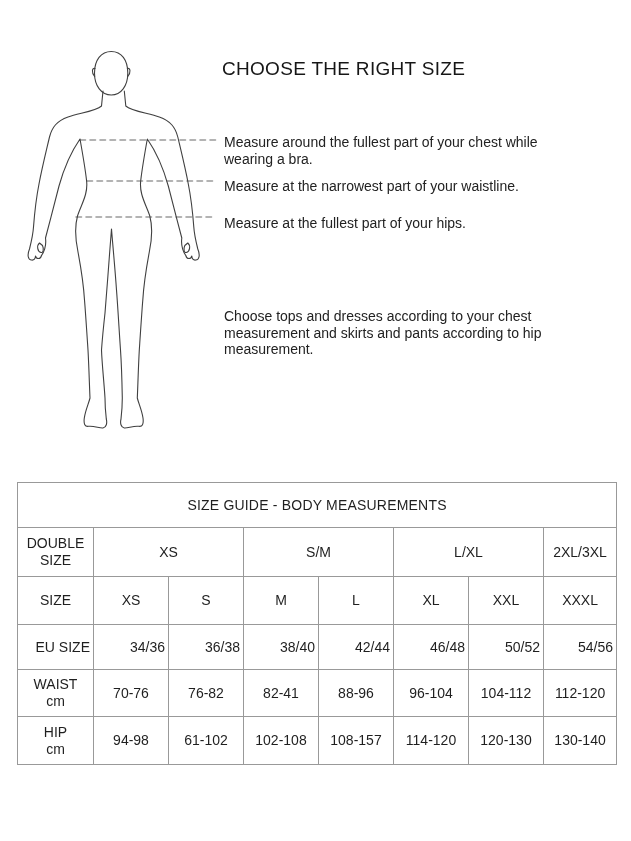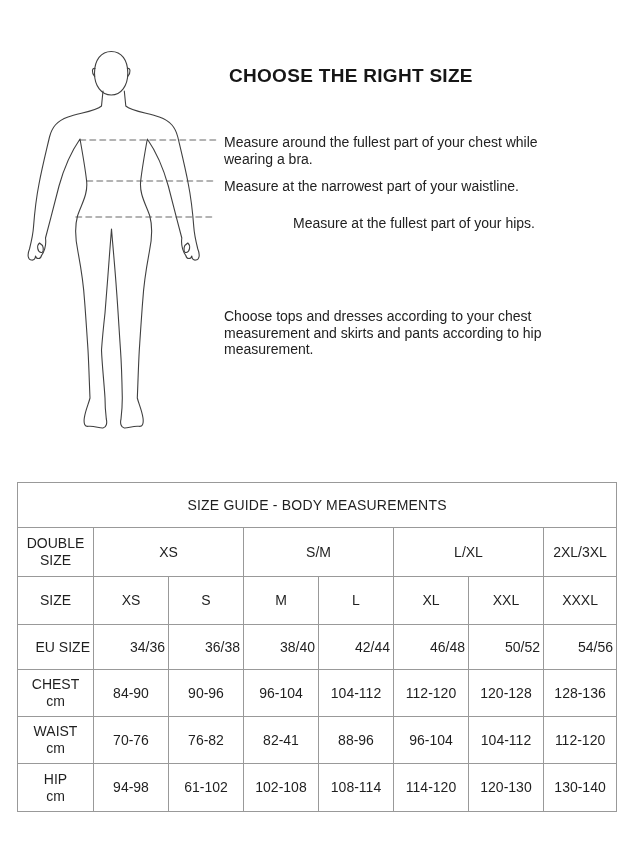--- a/index.html
+++ b/index.html
@@ -6,31 +6,31 @@
   .page{
     position:relative;
     width:631px;height:841px;
     background:#fff;
     font-family:"Liberation Sans",sans-serif;
     color:#1f1f1f;
     overflow:hidden;
   }
   .figure-svg{position:absolute;left:0;top:0;width:631px;height:470px;}
   .page-title{
-    position:absolute;left:222px;top:58px;margin:7px;
-    font-size:19px;font-weight:bold;letter-spacing:.3px;color:#161616;
+    position:absolute;left:222px;top:58px;margin:0;
+    font-size:19px;font-weight:normal;letter-spacing:.3px;color:#161616;
     white-space:nowrap;
   }
   .instr{
     position:absolute;left:224px;margin:0;
     font-size:14px;line-height:16.5px;color:#222;
   }
   .instr-chest{top:134px;width:360px;}
   .instr-waist{top:178px;width:380px;}
-  .instr-hips{top:215px;width:380px;text-align:center;}
+  .instr-hips{top:215px;width:380px;}
   .note{top:308px;width:368px;}
   table.size-table{
     position:absolute;left:17px;top:482px;
     width:599px;border-collapse:collapse;table-layout:fixed;
     font-size:14px;color:#1f1f1f;padding-left:28px;
   }
   table.size-table td{
     border:1px solid #999;
     text-align:center;vertical-align:middle;
     padding:2px 3px;line-height:1.18;
@@ -161,33 +161,20 @@
       <tr class="r-eu">
         <td>EU SIZE</td>
         <td>34/36</td>
         <td>36/38</td>
         <td>38/40</td>
         <td>42/44</td>
         <td>46/48</td>
         <td>50/52</td>
         <td>54/56</td>
       </tr>
-      <tr class="r-chest">
-        <td>
-          <span>CHEST</span>
-          <span class="unit">cm</span>
-        </td>
-        <td>84-90</td>
-        <td>90-96</td>
-        <td>96-104</td>
-        <td>104-112</td>
-        <td>112-120</td>
-        <td>120-128</td>
-        <td>128-136</td>
-      </tr>
       <tr class="r-waist">
         <td>
           <span>WAIST</span>
           <span class="unit">cm</span>
         </td>
         <td>70-76</td>
         <td>76-82</td>
         <td>82-41</td>
         <td>88-96</td>
         <td>96-104</td>
@@ -195,21 +182,21 @@
         <td>112-120</td>
       </tr>
       <tr class="r-hip">
         <td>
           <span>HIP</span>
           <span class="unit">cm</span>
         </td>
         <td>94-98</td>
         <td>61-102</td>
         <td>102-108</td>
-        <td>108-114</td>
+        <td>108-157</td>
         <td>114-120</td>
         <td>120-130</td>
         <td>130-140</td>
       </tr>
     </tbody>
   </table>
 
 </div>
 
 </body></html>

